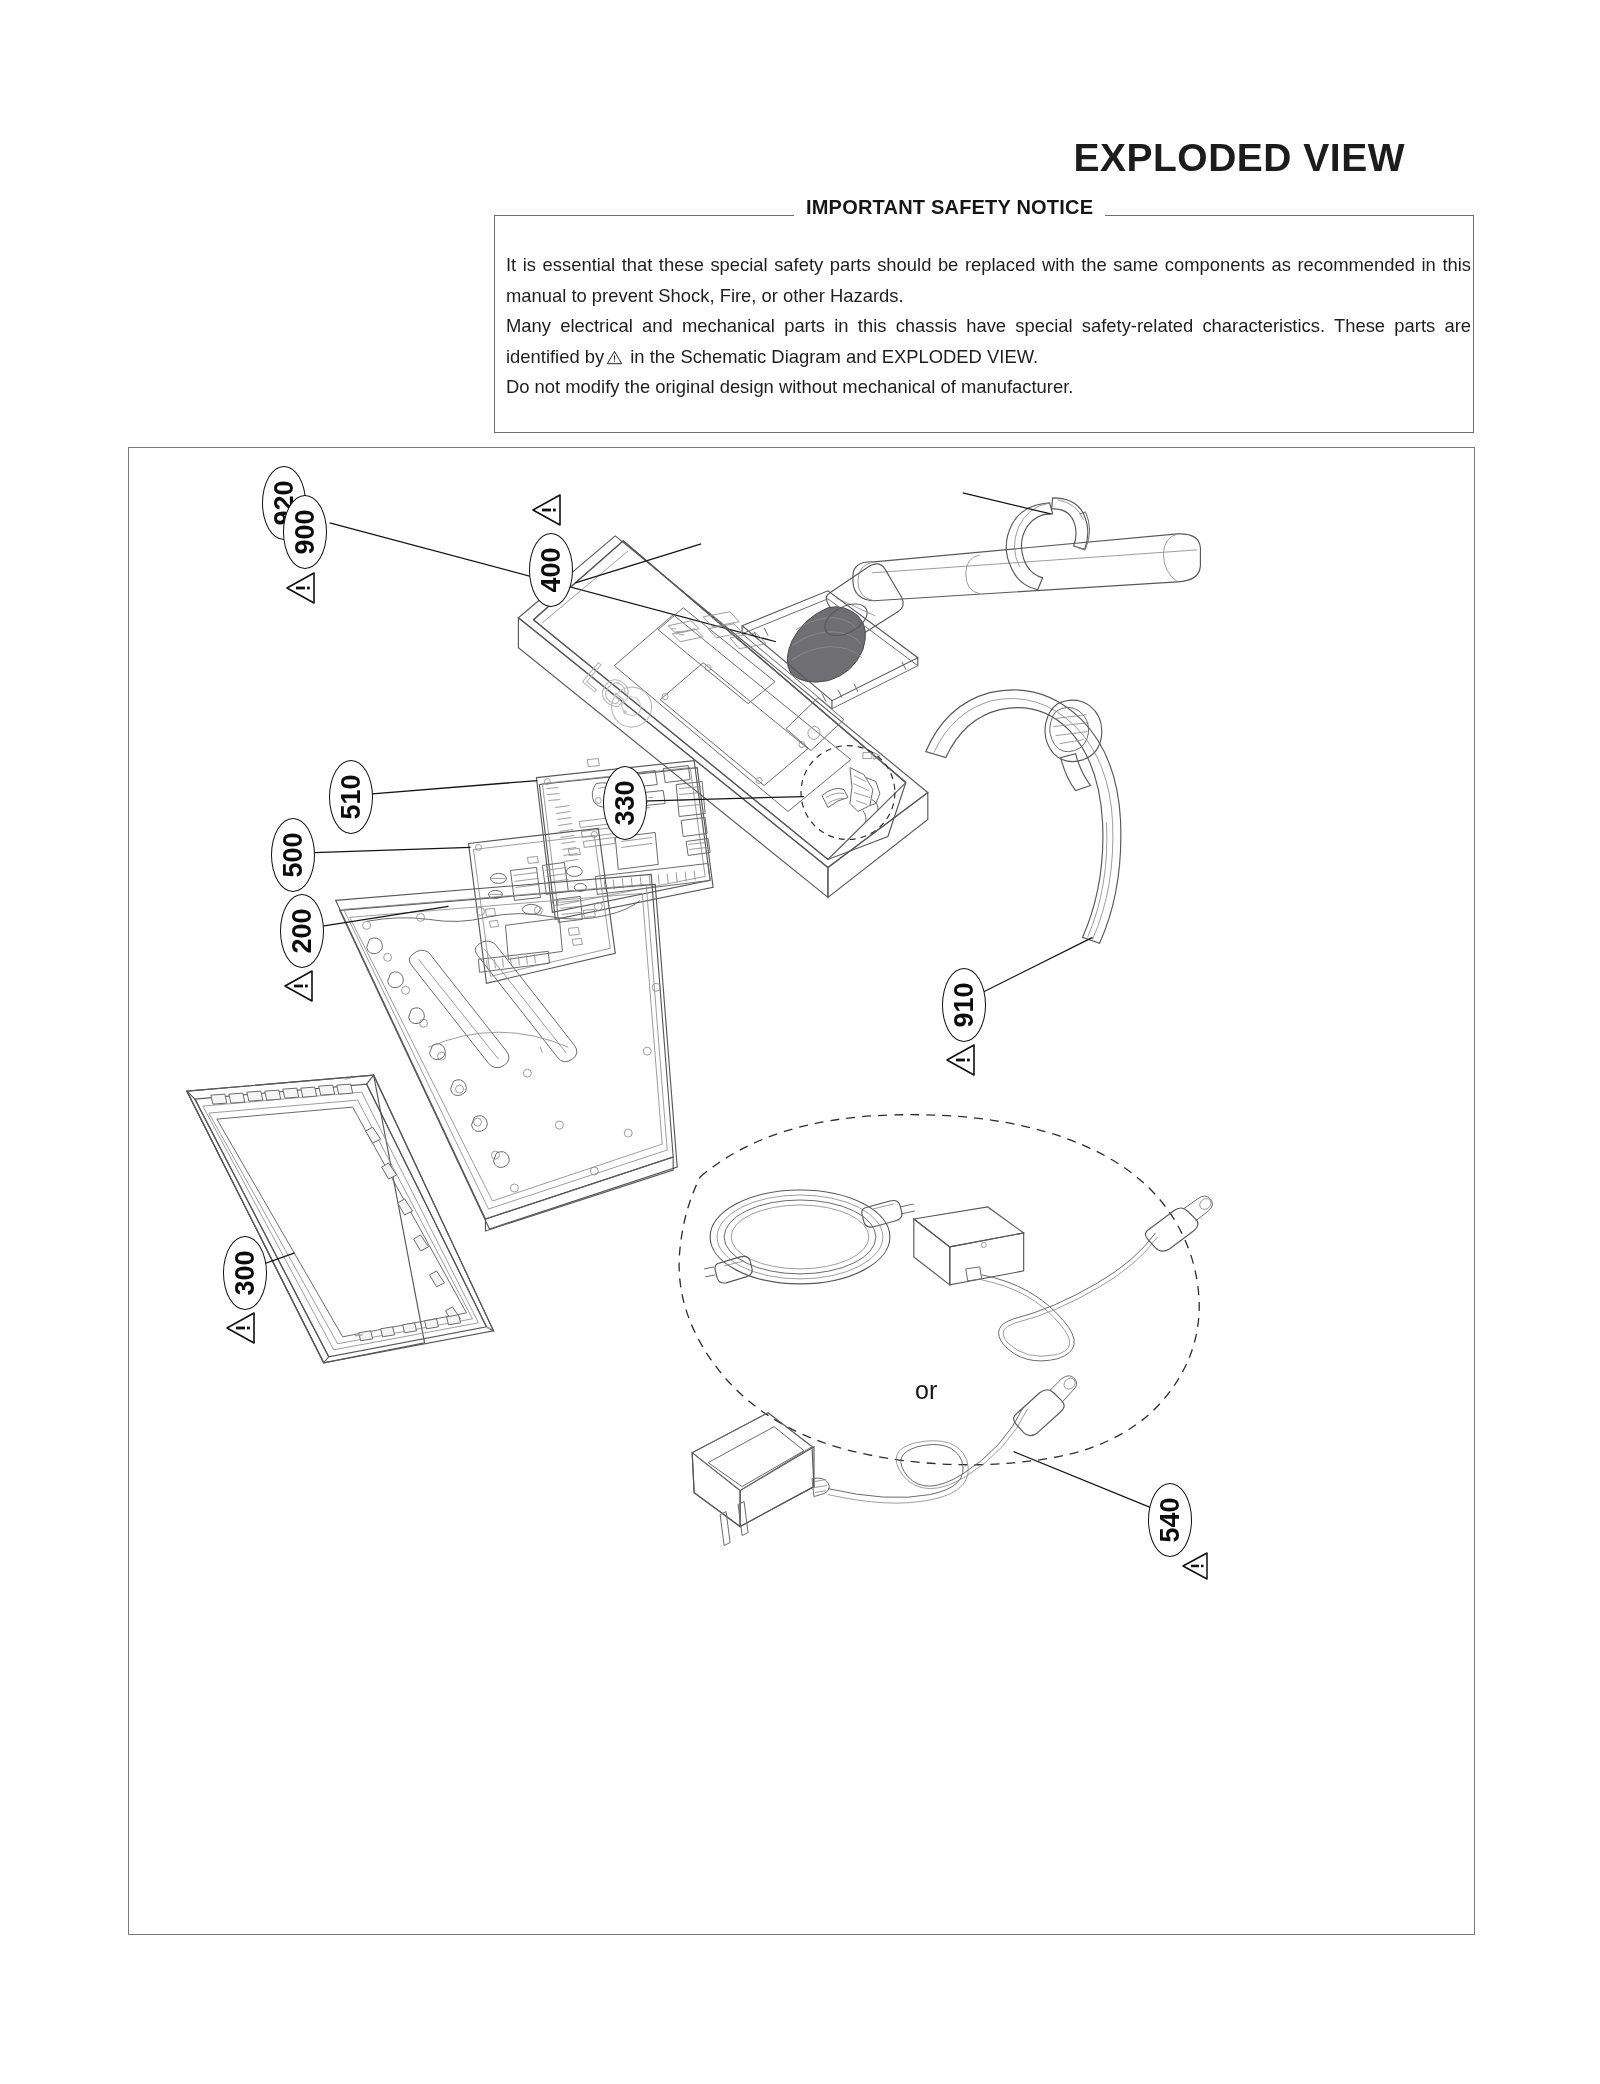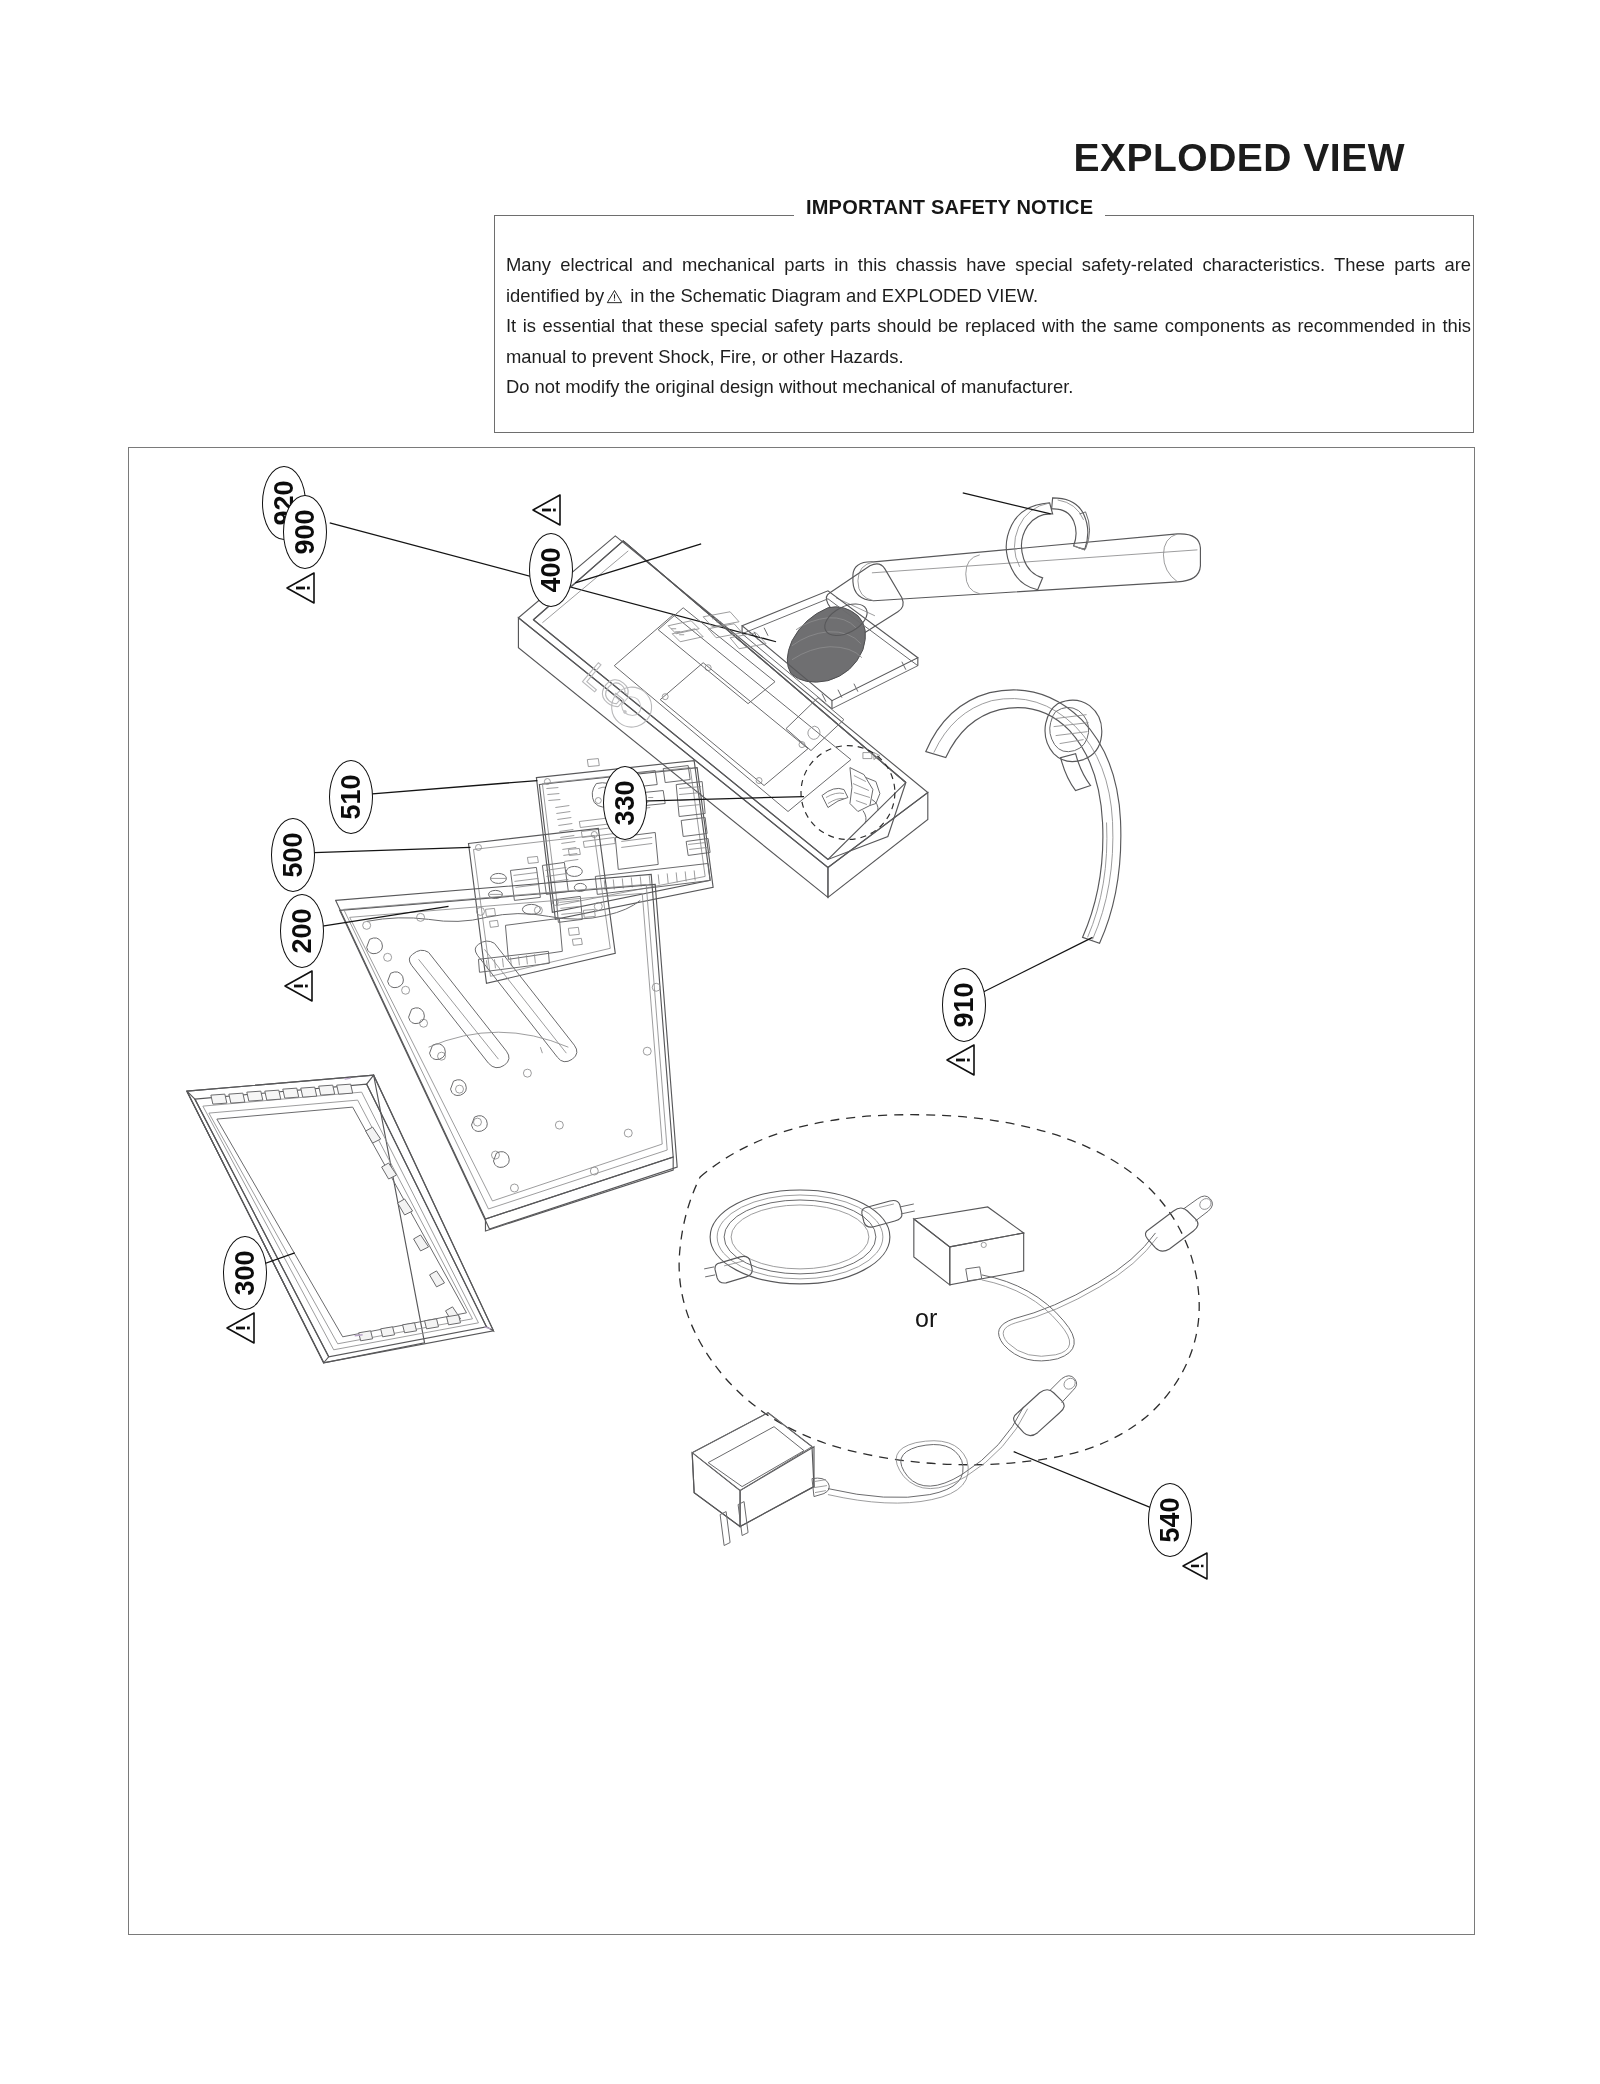--- a/index.html
+++ b/index.html
@@ -150,28 +150,28 @@
 
 <div class="page-title">
   <span class="page-title-inner">EXPLODED VIEW</span>
 </div>
 
 <div class="safety-box"></div>
 
 <div class="safety-legend">IMPORTANT SAFETY NOTICE</div>
 
 <div class="safety-body">
+  <p class="just">It is essential that these special safety parts should be replaced with the same components as recommended in this manual to prevent Shock, Fire, or other Hazards.</p>
   <p class="just">
     <span>Many electrical and mechanical parts in this chassis have special safety-related characteristics. These parts are identified by</span><span class="tri-inline"><svg viewBox="0 0 20 18" width="17" height="15">
           <path d="M10 1.8 L18.6 16.4 L1.4 16.4 Z" fill="none" stroke="#1a1a1a" stroke-width="1.15" stroke-linejoin="round"></path>
           <rect x="9.35" y="6.4" width="1.3" height="5.2" fill="#1a1a1a"></rect>
           <rect x="9.35" y="12.7" width="1.3" height="1.3" fill="#1a1a1a"></rect>
         </svg></span> <span>in the Schematic Diagram and EXPLODED VIEW.</span>
   </p>
-  <p class="just">It is essential that these special safety parts should be replaced with the same components as recommended in this manual to prevent Shock, Fire, or other Hazards.</p>
   <p>Do not modify the original design without mechanical of manufacturer.</p>
 </div>
 
 <div class="drawing-frame">
 
   <svg class="drawing-canvas" viewBox="0 0 1347 1488" preserveAspectRatio="none">
 
     <g>
 
       <path class="ln" d="M746 114 L1050 86 Q1072 85 1073 100 L1073 118 Q1072 133 1050 134 L746 153 Q726 152 725 134 L725 127 Q726 113 746 114 Z"></path>
@@ -627,15 +627,15 @@
   <div class="warn-tri" style="left:1046px; top:1098px;">
     <svg viewBox="0 0 40 40" width="40" height="40">
         <g transform="rotate(-90 20 20)">
           <path d="M20 8 L33 32 L7 32 Z" fill="none" stroke="#101010" stroke-width="1.5" stroke-linejoin="round"></path>
           <rect x="18.8" y="16" width="2.5" height="8" fill="#101010"></rect>
           <rect x="18.8" y="26" width="2.5" height="2.5" fill="#101010"></rect>
         </g>
       </svg>
   </div>
 
-  <div class="or-label" style="left:786px; top:856px;">or</div>
+  <div class="or-label" style="left:786px; top:928px;">or</div>
 
 </div>
 
 </body></html>

